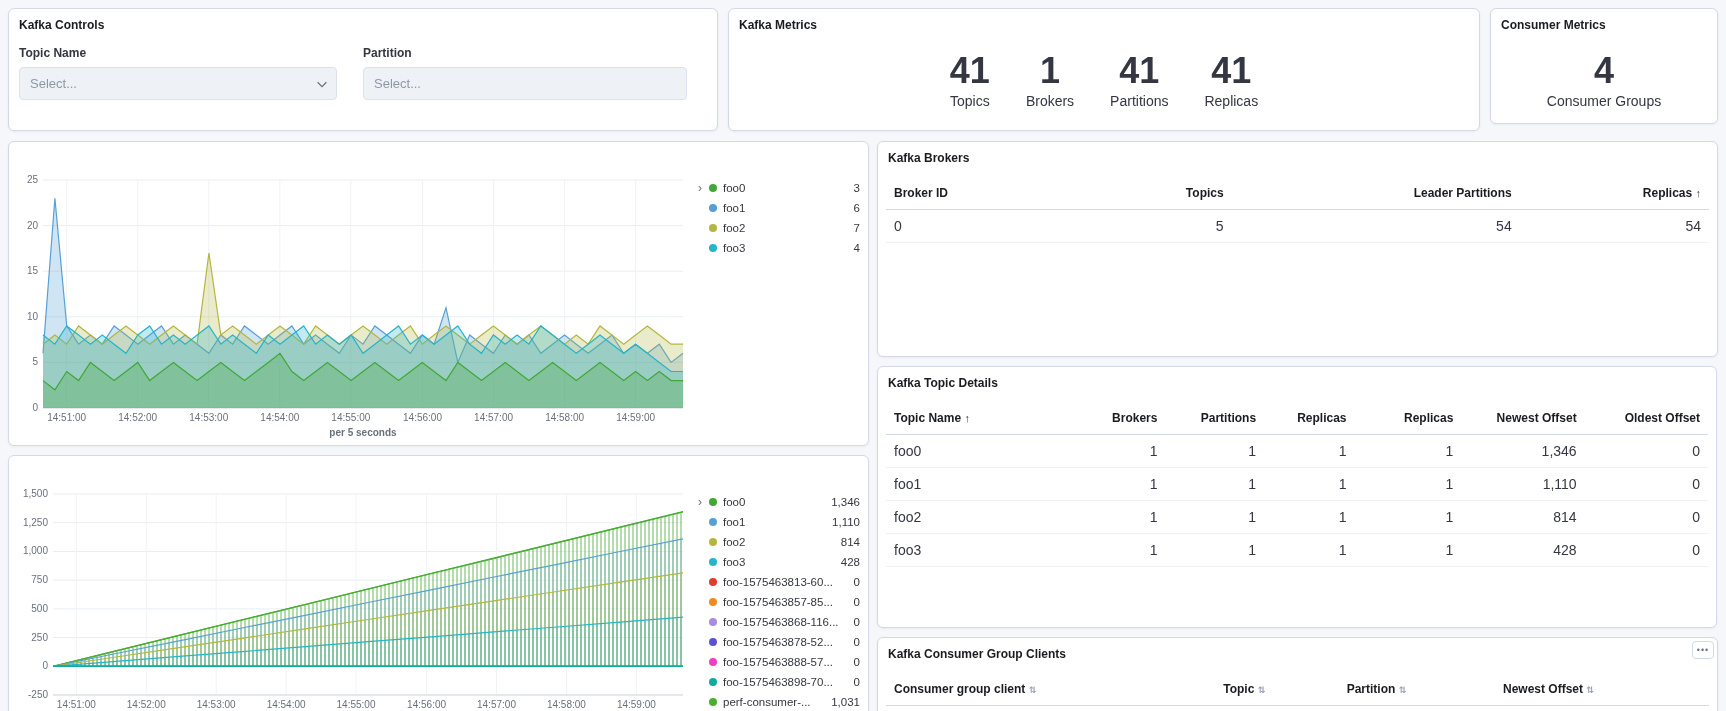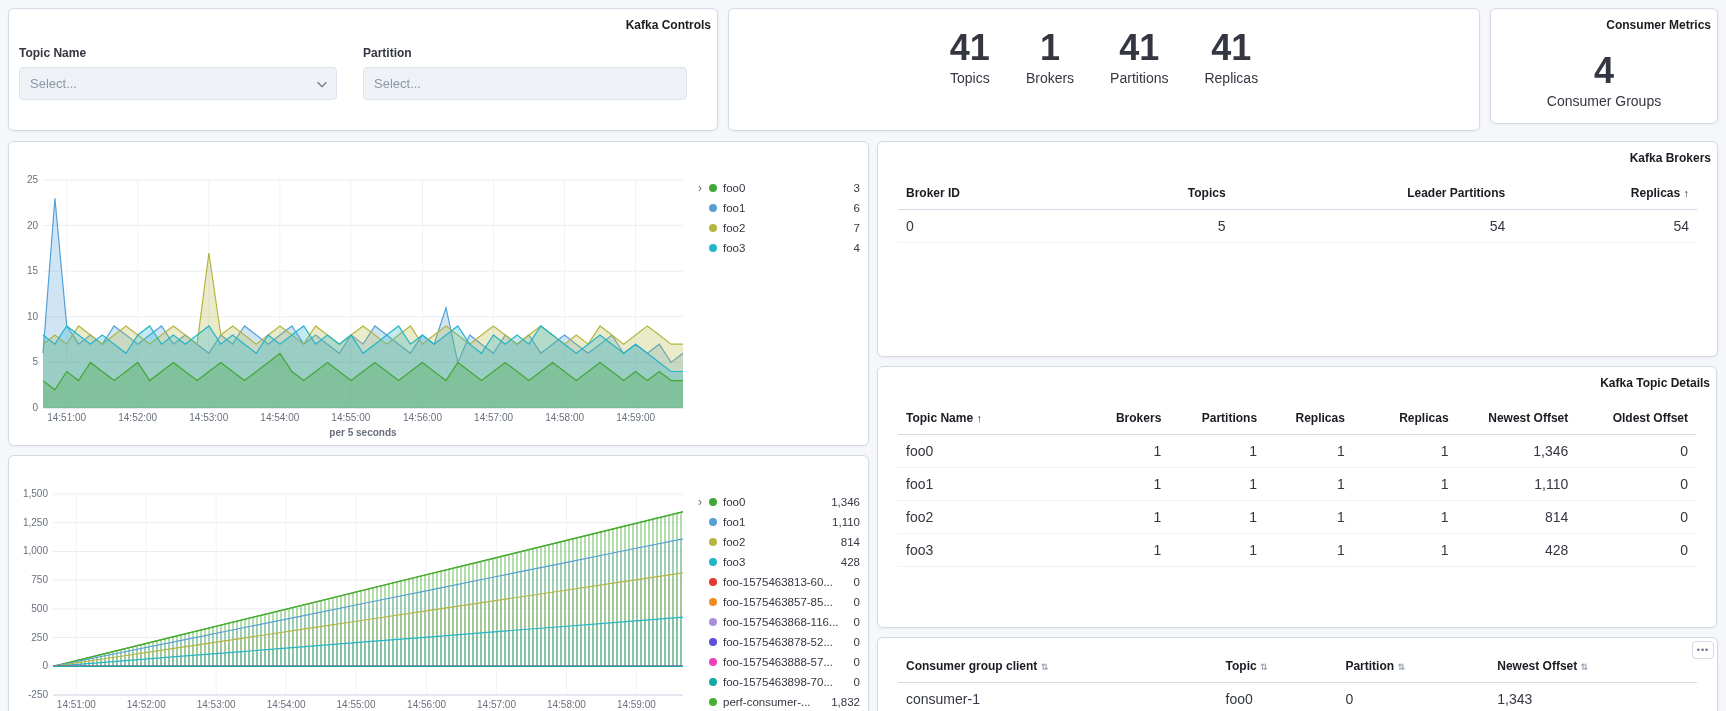--- a/index.html
+++ b/index.html
@@ -18,21 +18,20 @@
     background: #ffffff;
     border: 1px solid #d3dae6;
     border-radius: 6px;
     box-shadow: 0 1px 3px rgba(0,0,0,0.05);
     overflow: hidden;
   }
   .panel-title {
     font-size: 12px; font-weight: 700; color: #1a1c21;
     padding: 9px 6px 0 10px;
     white-space: nowrap;
-    text-align: right;
   }
   
   #p-controls   { left: 8px;    top: 8px;   width: 710px; height: 123px; }
   #p-metrics    { left: 728px;  top: 8px;   width: 752px; height: 123px; }
   #p-consumer   { left: 1490px; top: 8px;   width: 228px; height: 116px; }
   #p-lag        { left: 8px;    top: 141px; width: 861px; height: 305px; }
   #p-brokers    { left: 877px;  top: 141px; width: 841px; height: 216px; }
   #p-topics     { left: 877px;  top: 366px; width: 840px; height: 262px; }
   #p-offsets    { left: 8px;    top: 455px; width: 861px; height: 328px; }
   #p-clients    { left: 877px;  top: 637px; width: 841px; height: 160px; }
@@ -70,21 +69,21 @@
   text.ax  { font-size: 10px; fill: #69707d; font-family: "Liberation Sans", sans-serif; }
   text.axt { font-weight: 700; }
   .legend { position: absolute; right: 8px; top: 36px; width: 162px; }
   .legend-row { display: flex; align-items: center; height: 20px; font-size: 11.5px; color: #343741; cursor: pointer; }
   .legend-exp { width: 11px; color: #69707d; font-size: 12px; flex: 0 0 11px; }
   .legend-dot { width: 8px; height: 8px; border-radius: 50%; flex: 0 0 8px; margin-right: 6px; }
   .legend-label { white-space: nowrap; overflow: hidden; text-overflow: ellipsis; }
   .legend-val { margin-left: auto; padding-left: 8px; }
 
   
-  .table-wrap { padding: 0 20px; }
+  .table-wrap { padding: 0 8px; }
   .table-wrap.mt { margin-top: 12px; }
   table.eui-table { width: 100%; border-collapse: collapse; table-layout: fixed; }
   .eui-table th {
     font-size: 12px; font-weight: 700; color: #1a1c21;
     padding: 9px 8px; border-bottom: 1px solid #d3dae6;
     text-align: left; white-space: nowrap; cursor: pointer;
   }
   .eui-table td {
     font-size: 14px; color: #343741;
     padding: 8px 8px; border-bottom: 1px solid #eef1f6;
@@ -125,20 +124,21 @@
       <div class="field">
         <label>Partition</label>
         <div class="combo w2">
           <input placeholder="Select..." style="">
         </div>
       </div>
     </div>
   </div>
 
   <div class="panel" id="p-metrics">
+    <div class="panel-title">Kafka Metrics</div>
     <div class="stats-row">
       <div class="stat">
         <div class="stat-value">41</div>
         <div class="stat-label">Topics</div>
       </div>
       <div class="stat">
         <div class="stat-value">1</div>
         <div class="stat-label">Brokers</div>
       </div>
       <div class="stat">
@@ -1221,26 +1221,27 @@
         <div class="legend-row">
           <span class="legend-exp"></span>
           <span class="legend-dot" style="background:#11a9a1"></span>
           <span class="legend-label">foo-1575463898-70...</span>
           <span class="legend-val">0</span>
         </div>
         <div class="legend-row">
           <span class="legend-exp"></span>
           <span class="legend-dot" style="background:#4aaf2e"></span>
           <span class="legend-label">perf-consumer-...</span>
-          <span class="legend-val">1,832</span>
+          <span class="legend-val">1,031</span>
         </div>
       </div>
   </div>
 
   <div class="panel" id="p-clients">
+    <div class="panel-title">Kafka Consumer Group Clients</div>
     <div class="opts-btn">•••</div>
     <div class="table-wrap mt">
         <table class="eui-table">
           <colgroup>
             <col style="width:40%">
             <col style="width:15%">
             <col style="width:19%">
             <col style="width:26%">
           </colgroup>
           <thead>

